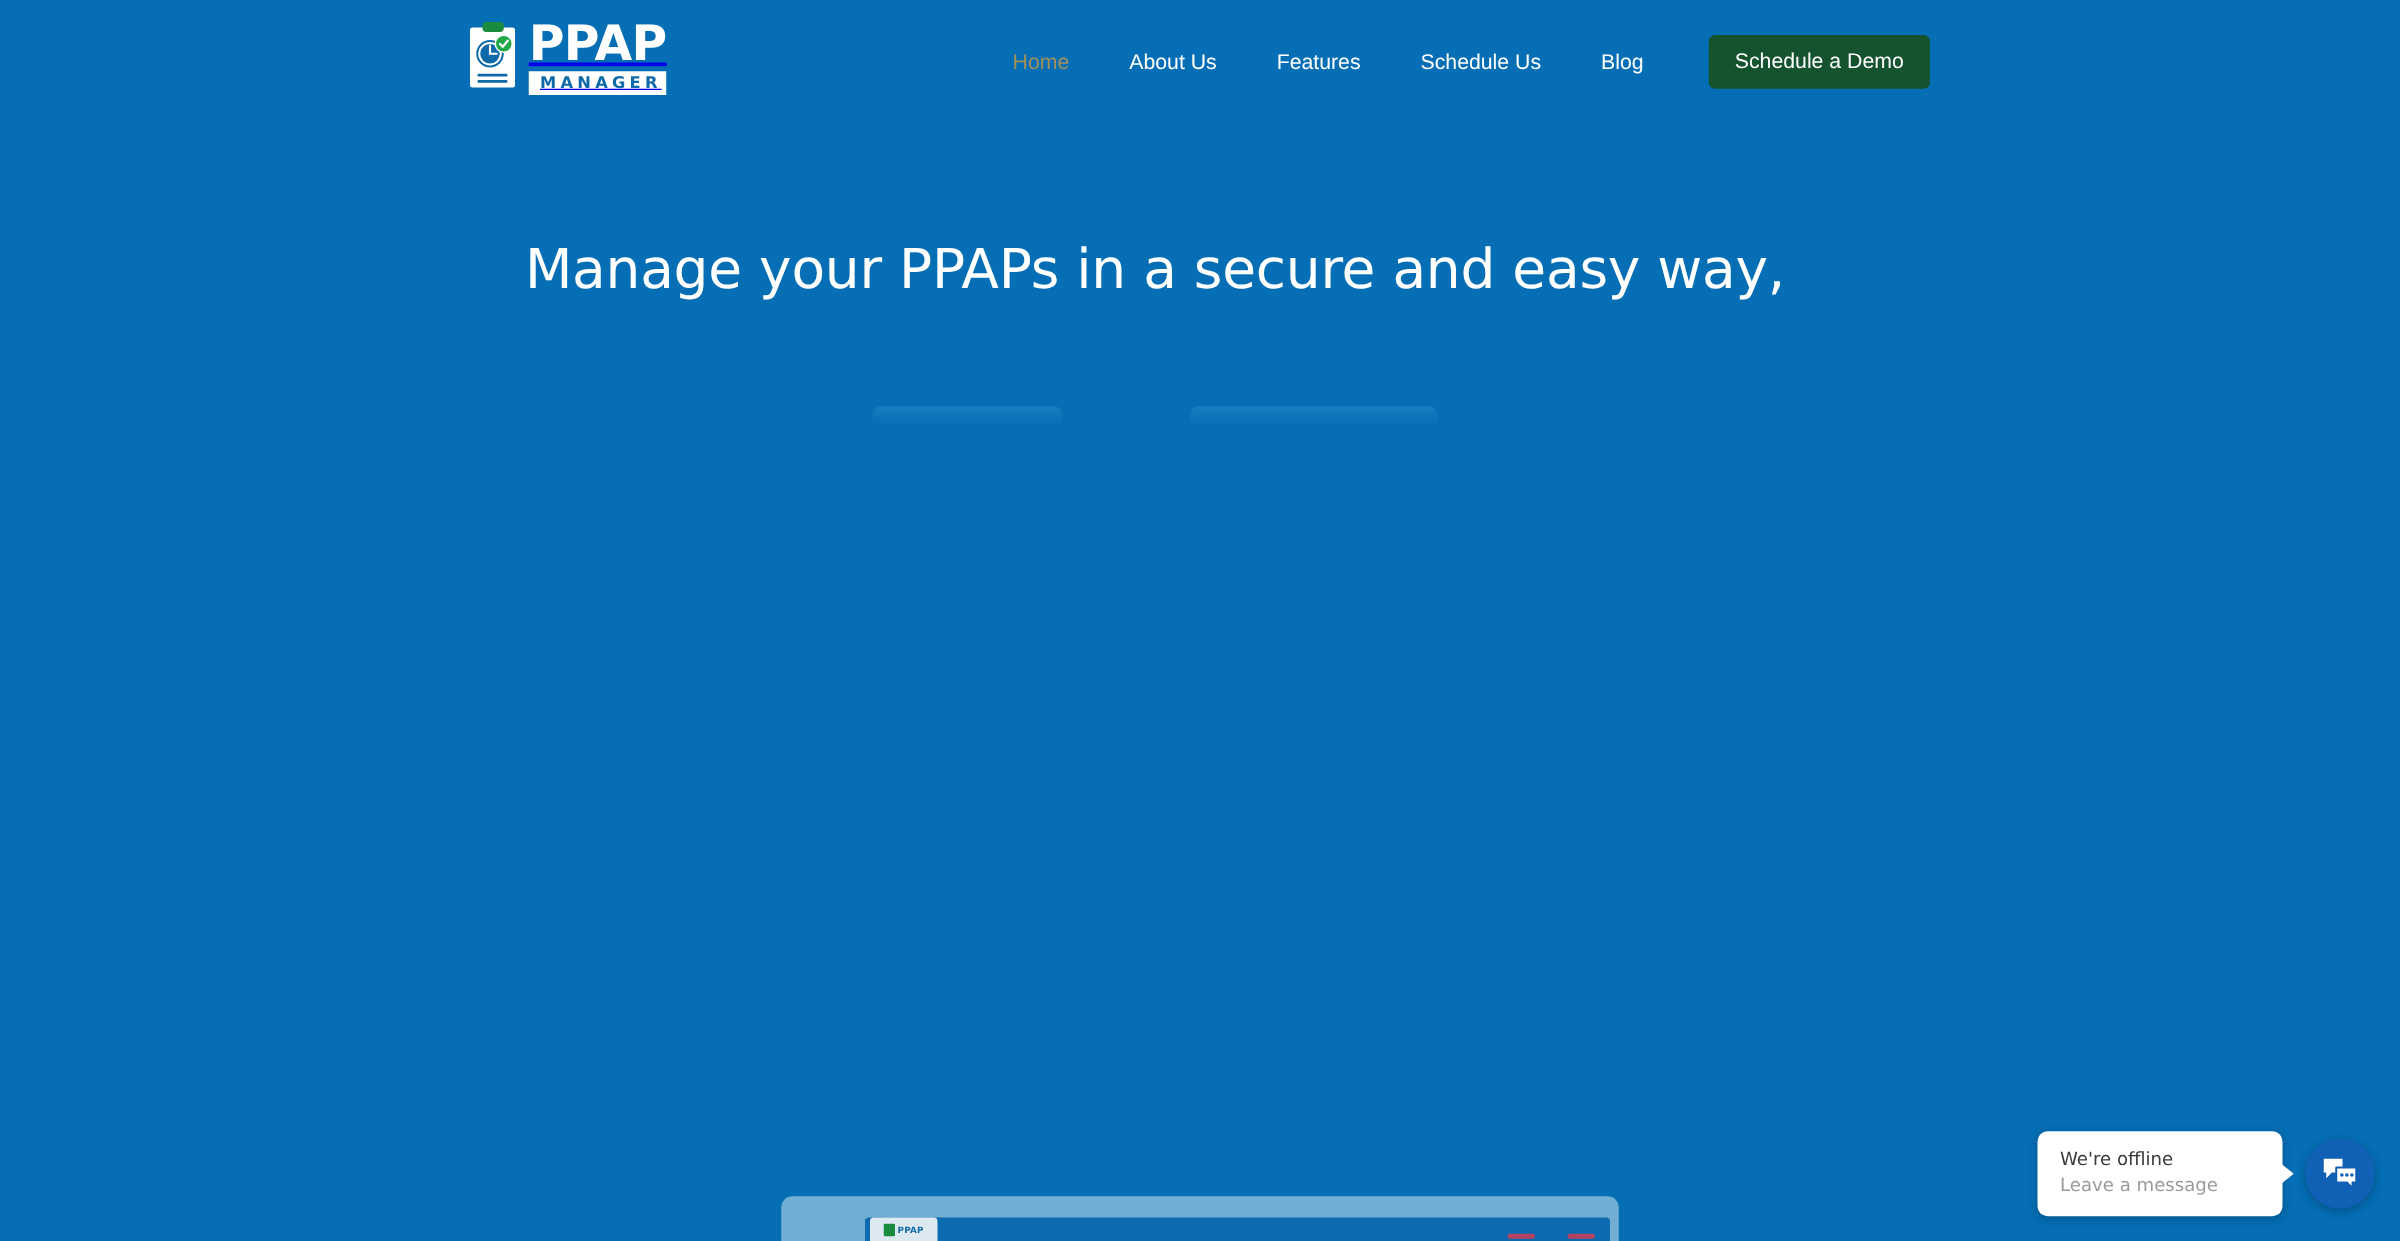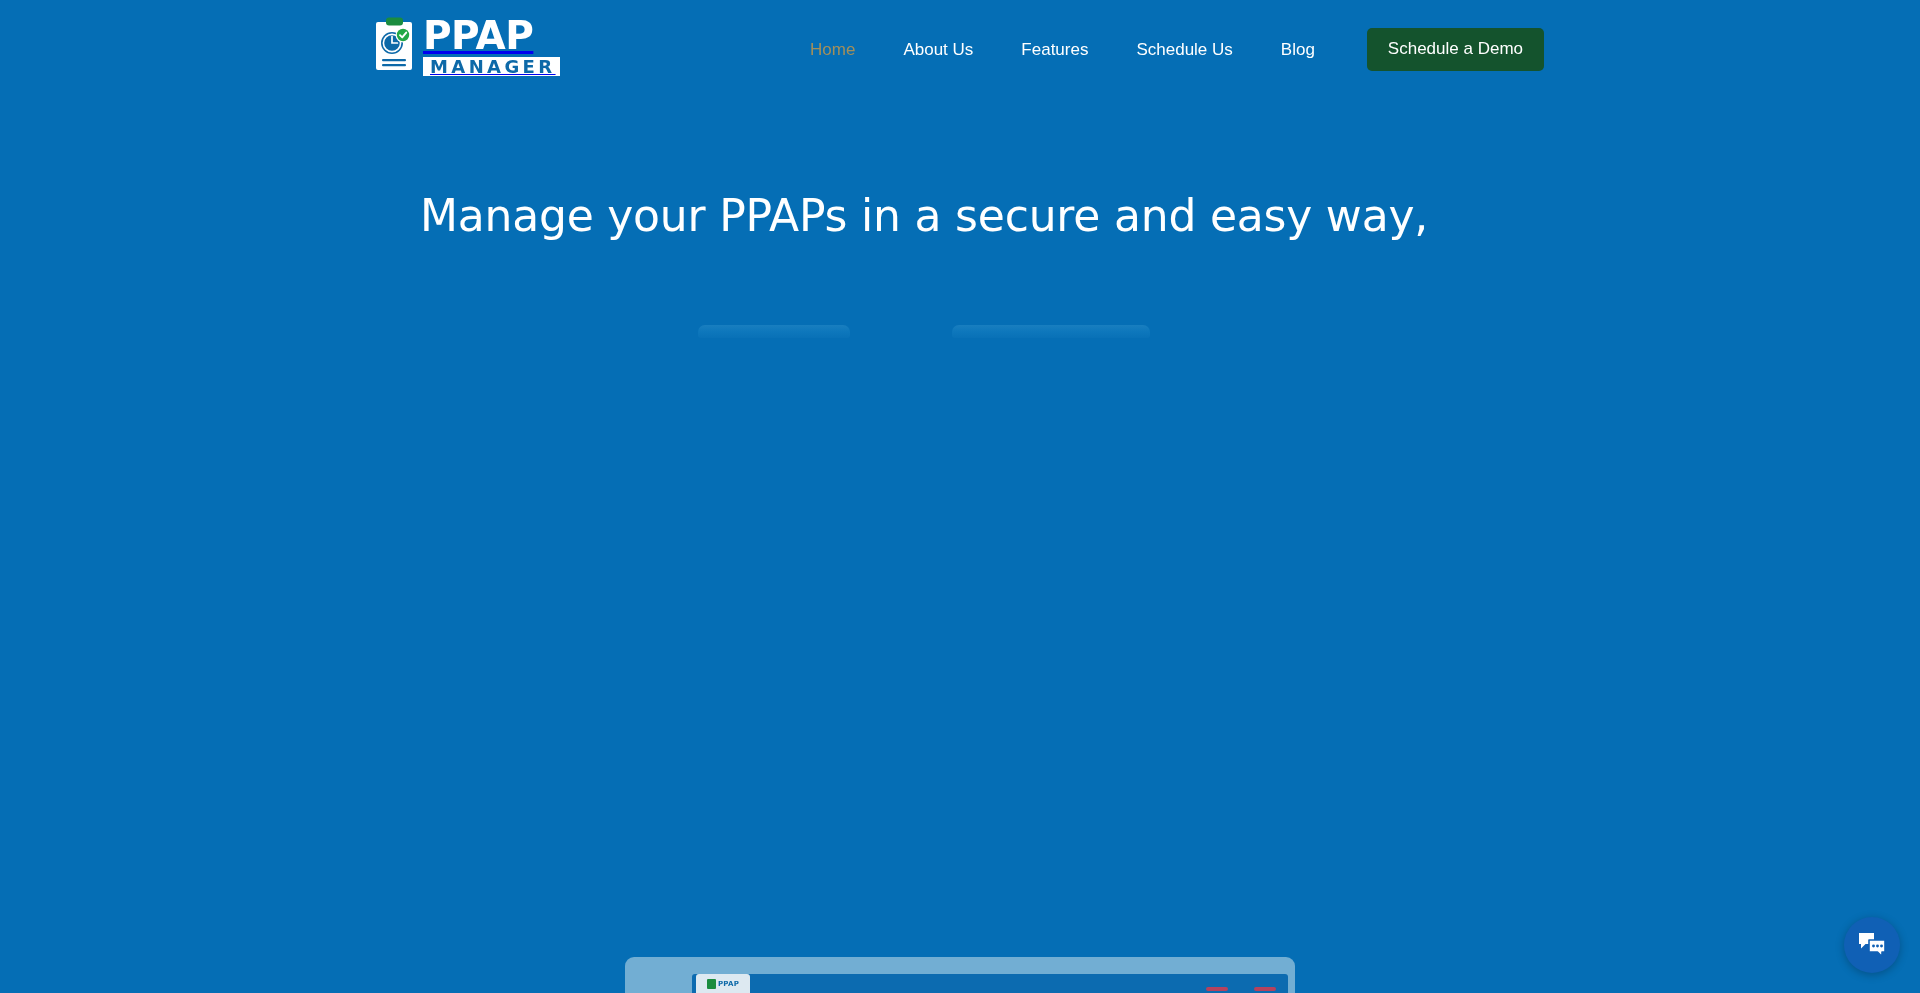--- a/index.html
+++ b/index.html
@@ -58,24 +58,24 @@
     font-weight: 700;
     color: #ffffff;
     letter-spacing: -0.5px;
     font-family: "DejaVu Sans", sans-serif;
   }
 
   .brand-sub {
     margin-top: 3px;
     background: #ffffff;
     color: #0D69A8;
-    font-size: 18px;
+    font-size: 13px;
     font-weight: 700;
     letter-spacing: 3.4px;
-    text-align: left;
+    text-align: right;
     padding: 3px 4px 2px 7px;
     line-height: 14px;
     font-family: "DejaVu Sans", sans-serif;
   }
 
   
   .site-nav {
     position: absolute;
     right: 376px;
     top: 28px;
@@ -350,20 +350,24 @@
     </div>
     <div class="app-mockup-dots">
       <span></span>
       <span></span>
     </div>
   </div>
 </div>
 
 <div class="chat-widget">
 
+  <div class="chat-bubble">
+    <div class="chat-title">We're offline</div>
+    <div class="chat-subtitle">Leave a message</div>
+  </div>
 
   <button class="chat-launcher">
     <span>
       <svg width="30" height="26" viewBox="0 0 30 26" aria-hidden="true">
         <path d="M2 2 h15 v11 h-8.5 L4 17.5 V13 H2 Z" fill="#ffffff"></path>
         <path d="M12 9 h16 v12 h-3 v4.5 L20.5 21 H12 Z" fill="#ffffff" stroke="#1060B5" stroke-width="1.6" stroke-linejoin="round"></path>
         <circle cx="16.5" cy="15" r="1.45" fill="#1060B5"></circle>
         <circle cx="20.5" cy="15" r="1.45" fill="#1060B5"></circle>
         <circle cx="24.5" cy="15" r="1.45" fill="#1060B5"></circle>
       </svg>

